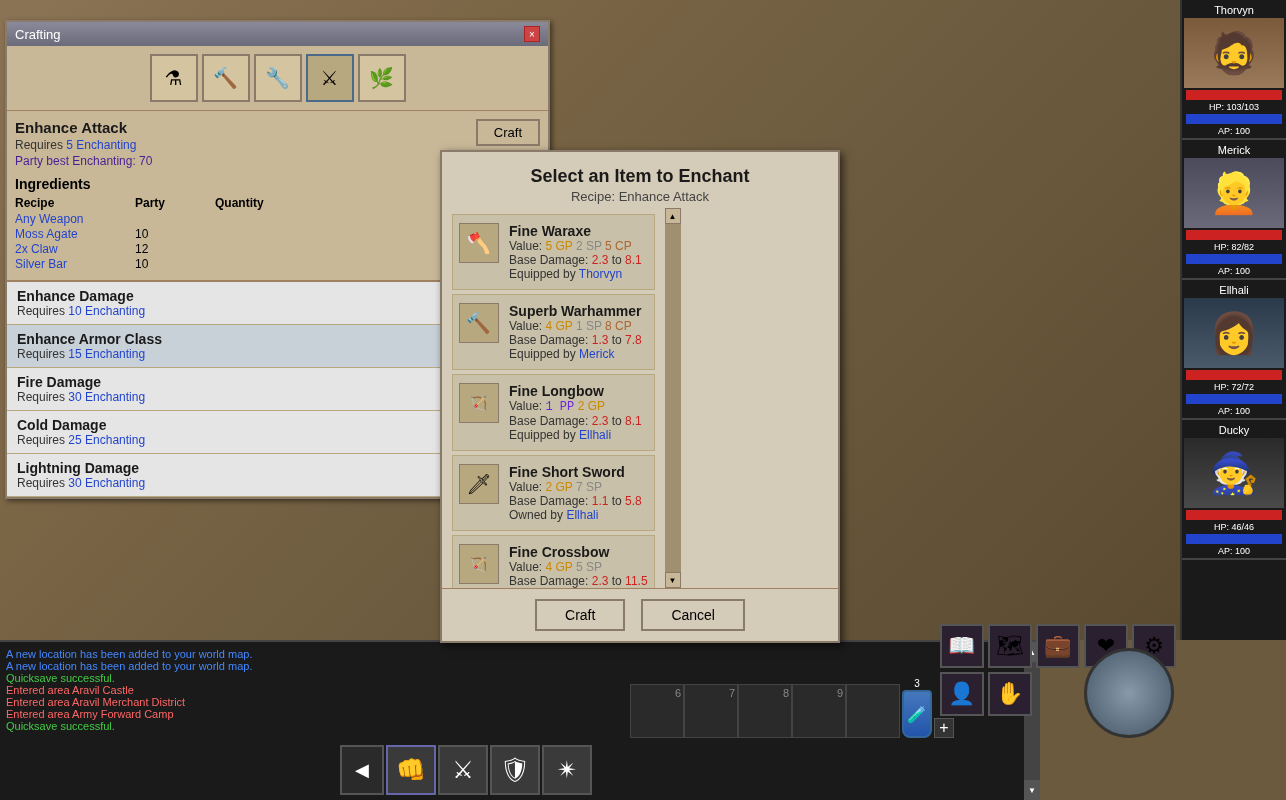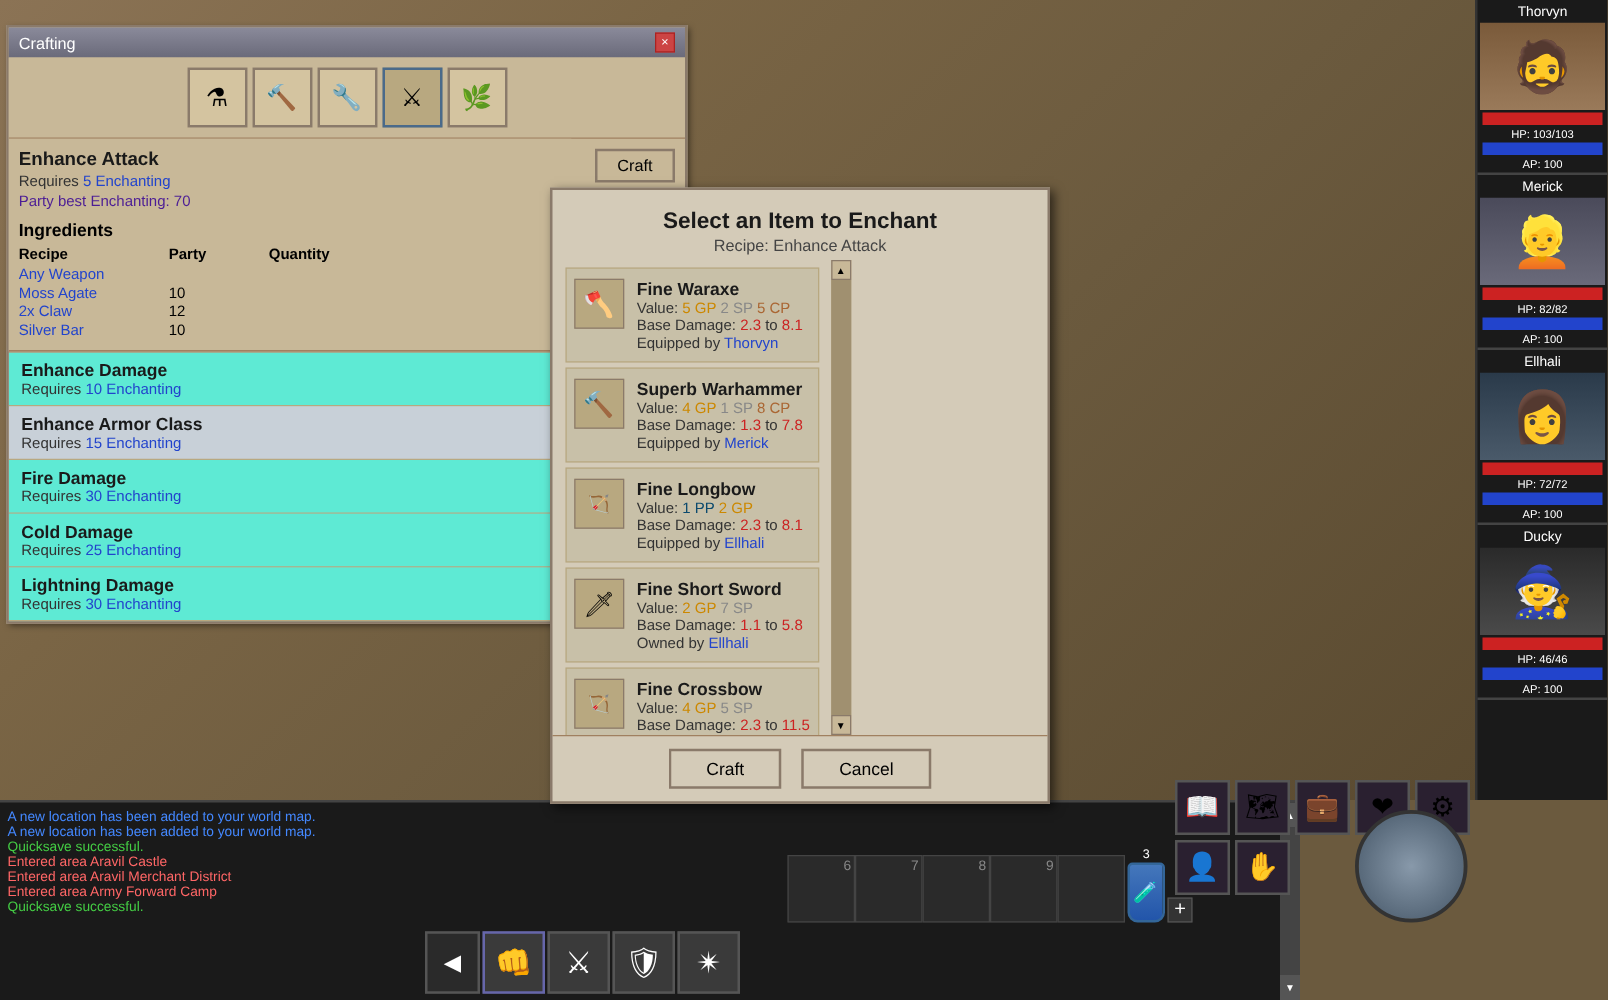--- a/index.html
+++ b/index.html
@@ -78,21 +78,21 @@
 
     .craft-icon-btn.active {
       border-color: #4a6a8a;
       background: #b8a880;
     }
 
     .recipe-item {
       padding: 6px 10px;
       border-bottom: 1px solid #b8a880;
       cursor: pointer;
-      background: #5eead4;
+      background: #e5e5e5;
     }
 
     .recipe-name {
       font-size: 14px;
       font-weight: bold;
       color: #1a1a1a;
     }
 
     .recipe-req {
       font-size: 12px;
@@ -256,21 +256,21 @@
     }
 
     .item-value {
       font-size: 12px;
       color: #333;
     }
 
     .item-value .gp { color: #cc8800; }
     .item-value .sp { color: #888888; }
     .item-value .cp { color: #aa6633; }
-    .item-value .pp { color: #0c4a6e; }
+    .item-value .pp { color: #6d28d9; font-family: Liberation Mono, monospace; }
 
     .item-damage {
       font-size: 12px;
       color: #333;
     }
 
     .item-damage .dmg-val { color: #cc2222; }
 
     .item-equipped {
       font-size: 12px;

